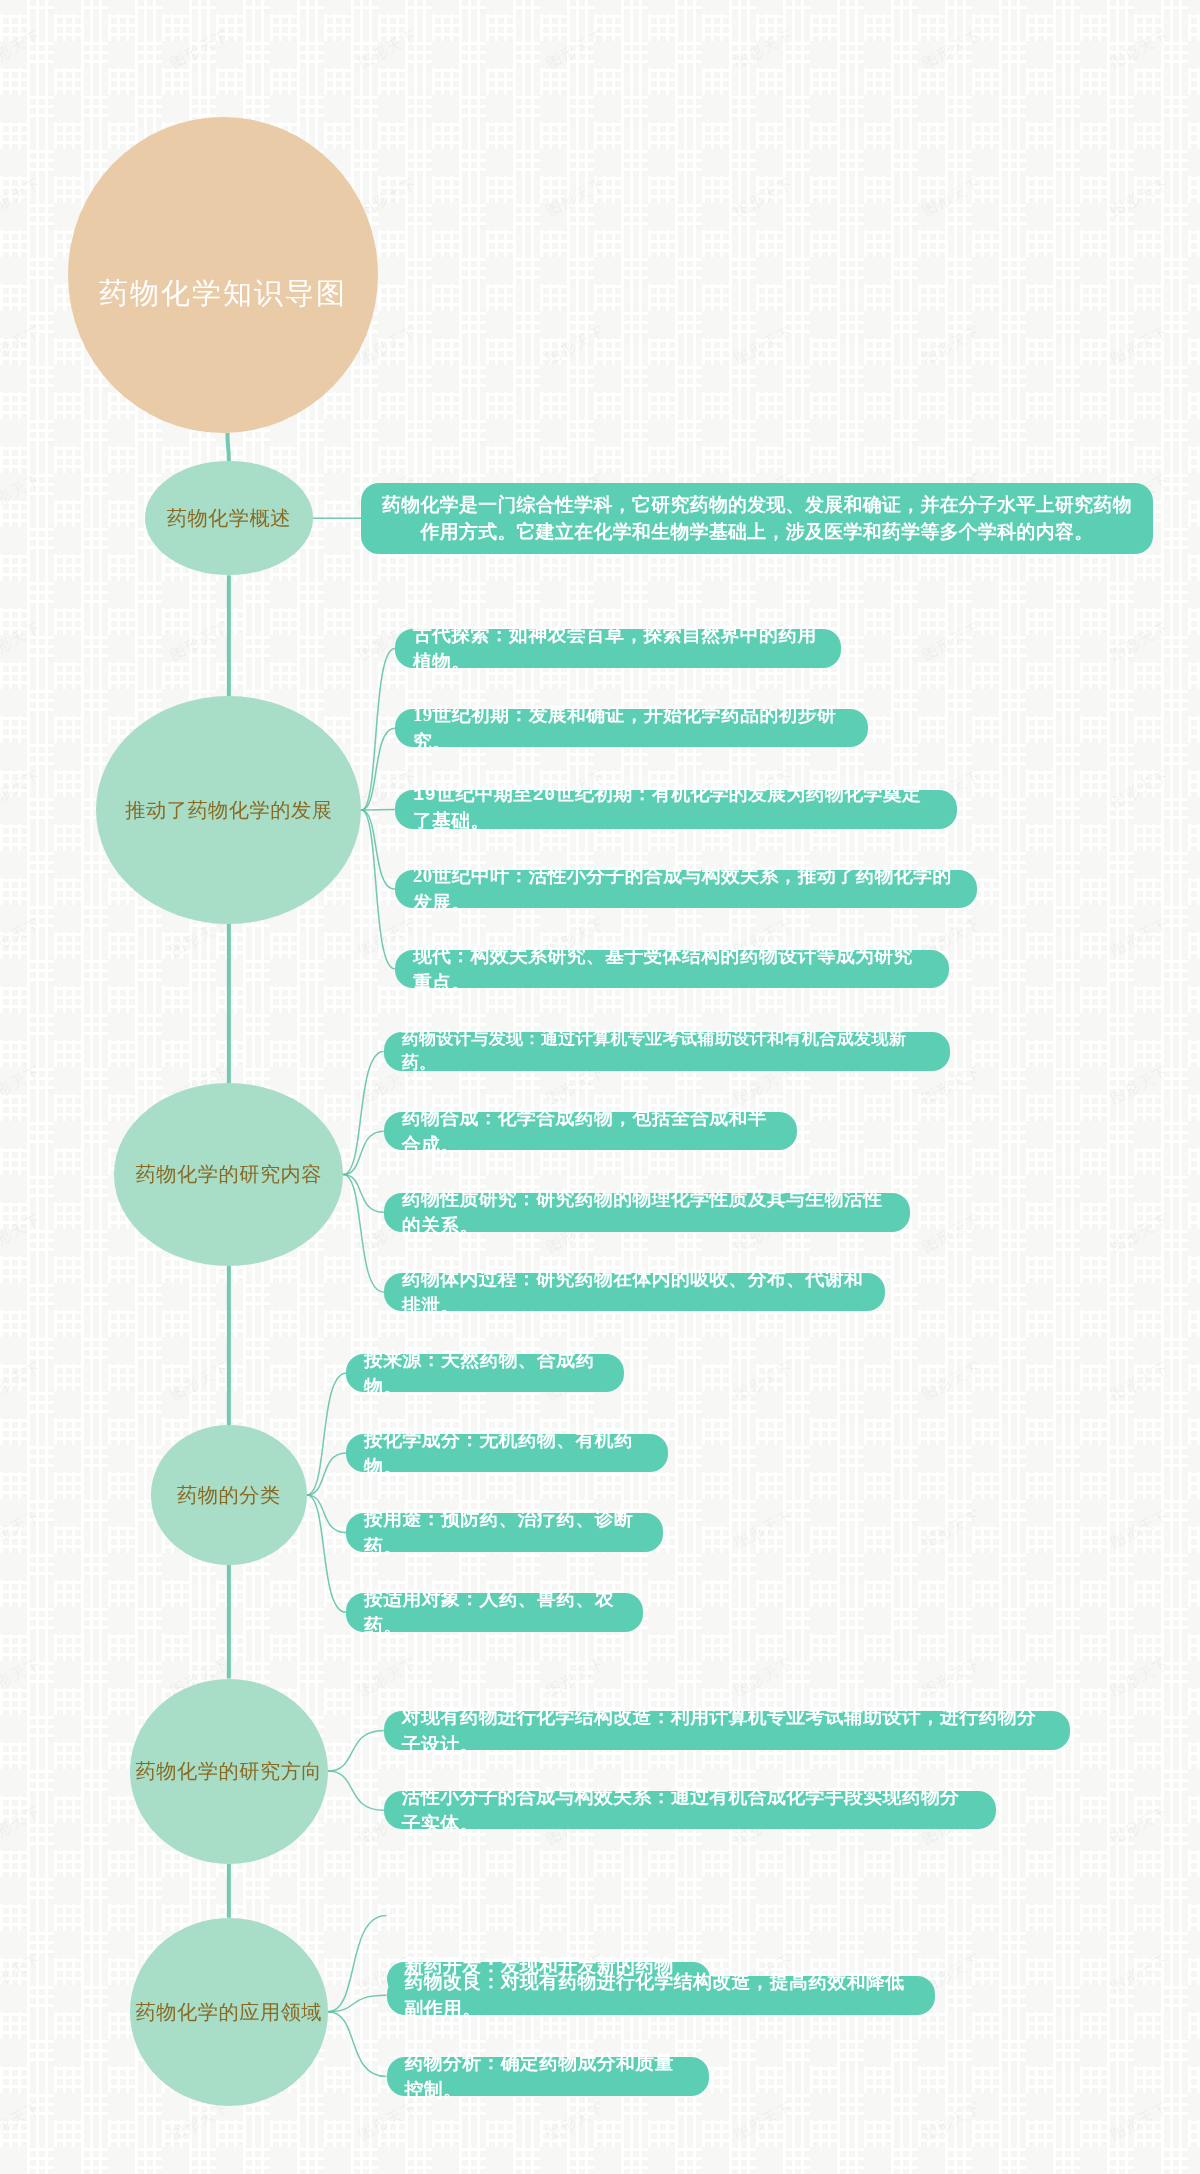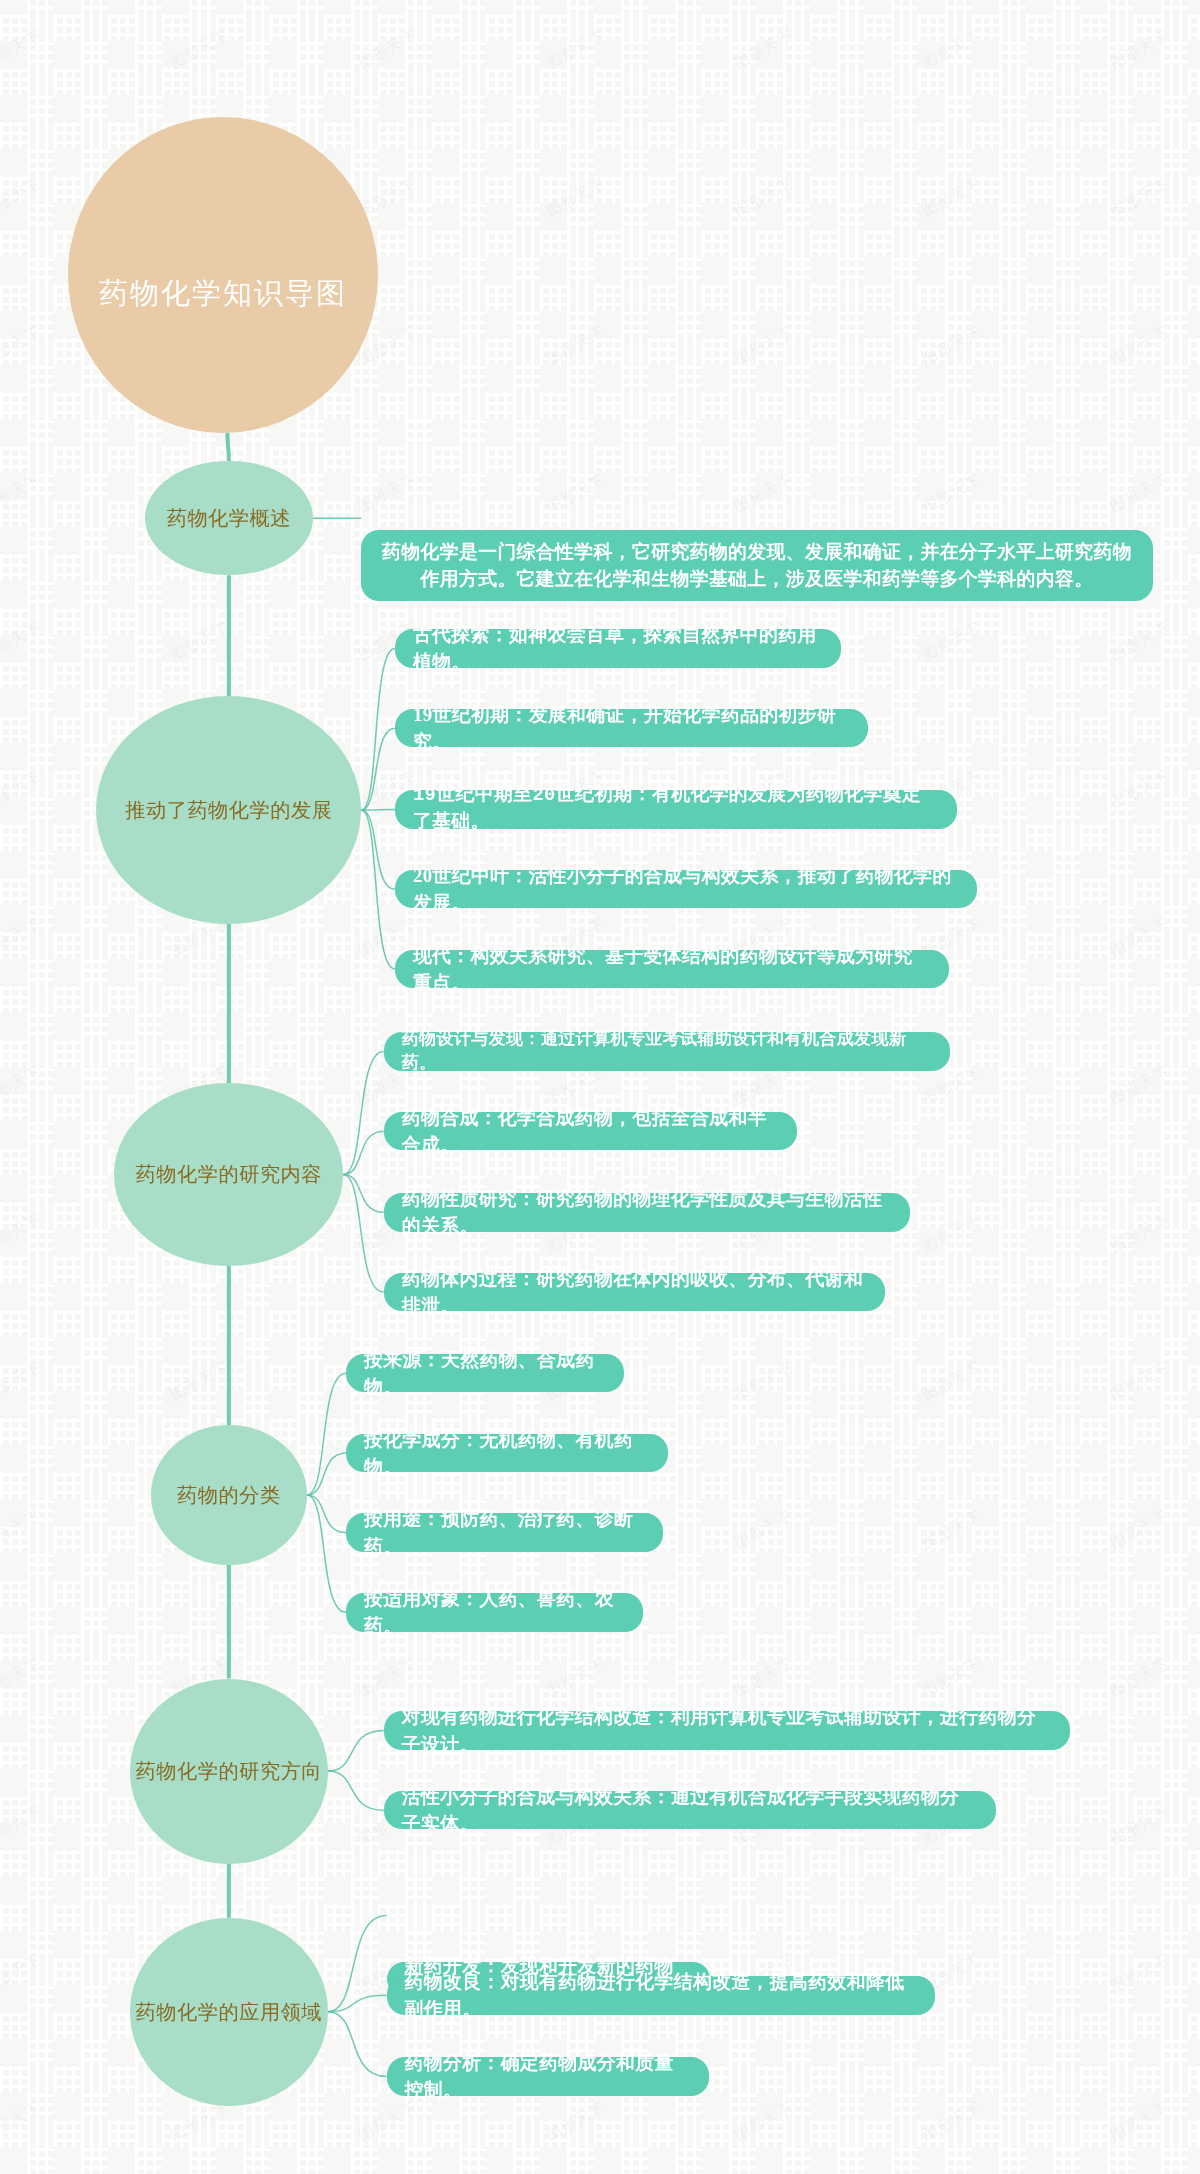--- a/index.html
+++ b/index.html
@@ -89,21 +89,21 @@
     color:#ffffff;
     font-size:13.5px;
     line-height:1.45;
     display:flex;align-items:center;
     padding:9px 18px;
     box-sizing:border-box;
     letter-spacing:.4px;
     font-family:"Liberation Serif","DejaVu Serif",serif;
     font-weight:bold;
   }
-  .pill.center{justify-content:flex-end;text-align:center;margin-top:47px;}
+  .pill.center{justify-content:flex-end;text-align:center;}
 </style>
 </head>
 <body>
 
 <div id="bg-texture"></div>
 <div id="bg-texture2"></div>
 <div id="watermarks">
     <div class="wm" style="left: -20px; top: 40px;">图形天下</div>
     <div class="wm" style="left: 168px; top: 40px;">图形天下</div>
     <div class="wm" style="left: 356px; top: 40px;">图形天下</div>

